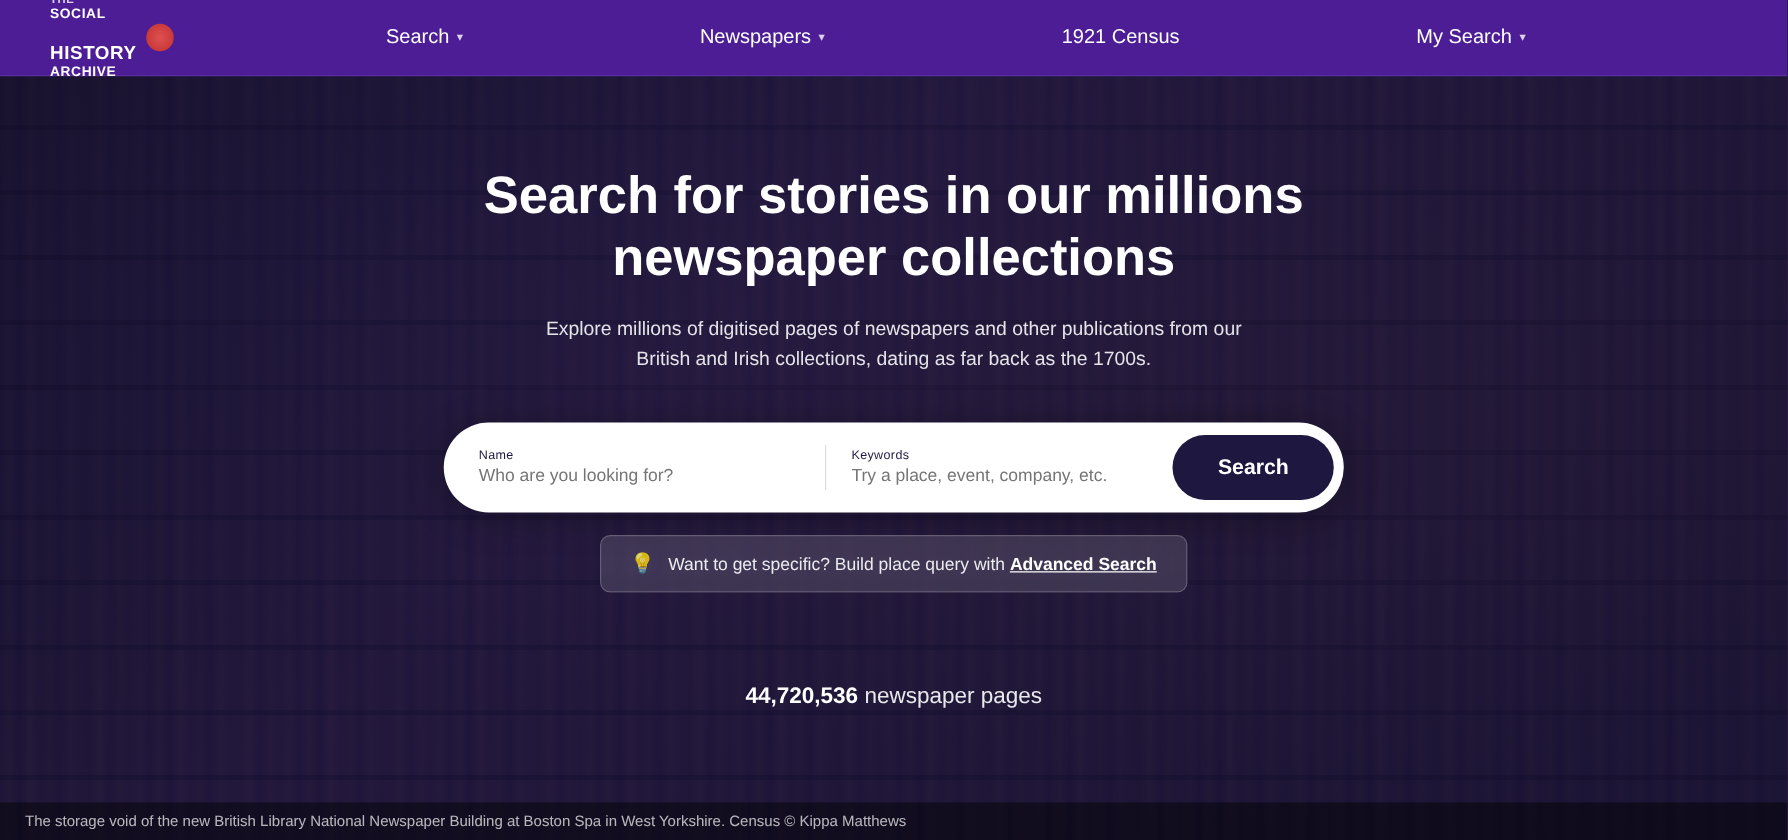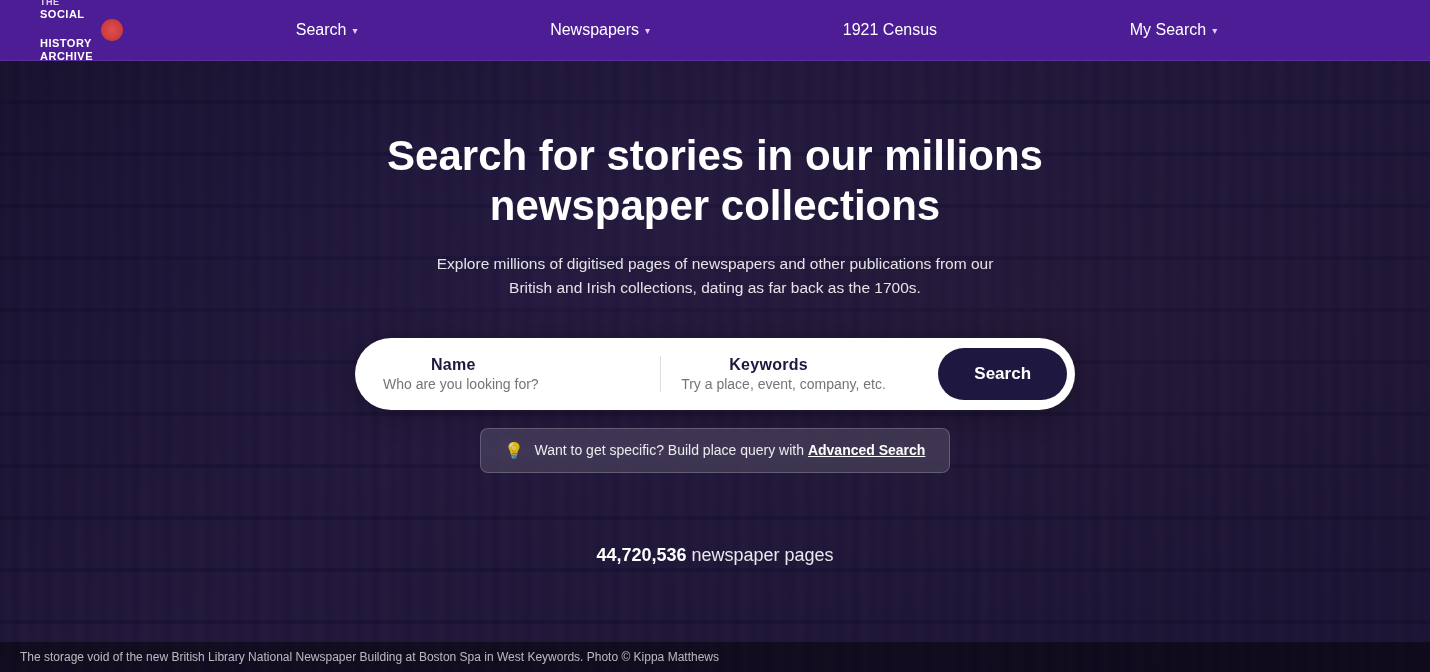--- a/index.html
+++ b/index.html
@@ -178,26 +178,25 @@
     }
 
     .search-field {
       display: flex;
       flex-direction: column;
       flex: 1;
       min-width: 0;
     }
 
     .field-label {
-      font-size: 16px;
-      font-weight: 700;
+      font-size: 10px;
+      font-weight: 400;
       color: #1e1840;
       letter-spacing: 0.3px;
       margin-bottom: 2px;
-      margin-left: 48px;
     }
 
     .field-input {
       border: none;
       outline: none;
       font-size: 14px;
       color: #aaa;
       background: transparent;
       width: 100%;
     }
@@ -284,21 +283,21 @@
 <body>
 
 <div class="bg-image"></div>
 <div class="bg-overlay"></div>
 
 <nav class="navbar">
   <div class="logo-area">
     <div style="line-height:1.15;">
       <div class="logo-text" style="font-size:9px; opacity:0.8;">The</div>
       <div class="logo-text" style="font-size:11px;">SOCIAL</div>
-      <div class="logo-text" style="font-size:11px;margin-top:16px;">HISTORY</div>
+      <div class="logo-text" style="font-size:15px;margin-top:16px;">HISTORY</div>
       <div class="logo-text" style="font-size:11px;">ARCHIVE</div>
     </div>
     <div class="logo-circle"></div>
   </div>
 
   <div class="nav-items">
     <div class="nav-item">
       <span>Search</span>
       <span class="nav-chevron">▾</span>
     </div>
@@ -340,13 +339,13 @@
       <span class="hint-link">Advanced Search</span>
     </span>
   </div>
 
   <div class="stats-text">
     <span class="stats-bold">44,720,536</span>
     <span> </span><span>newspaper pages</span>
   </div>
 </div>
 
-<div class="footer-note">The storage void of the new British Library National Newspaper Building at Boston Spa in West Keywords. Photo © Kippa Matthews</div>
+<div class="footer-note">The storage void of the new British Library National Newspaper Building at Boston Spa in West Yorkshire. Census © Kippa Matthews</div>
 
 </body></html>

